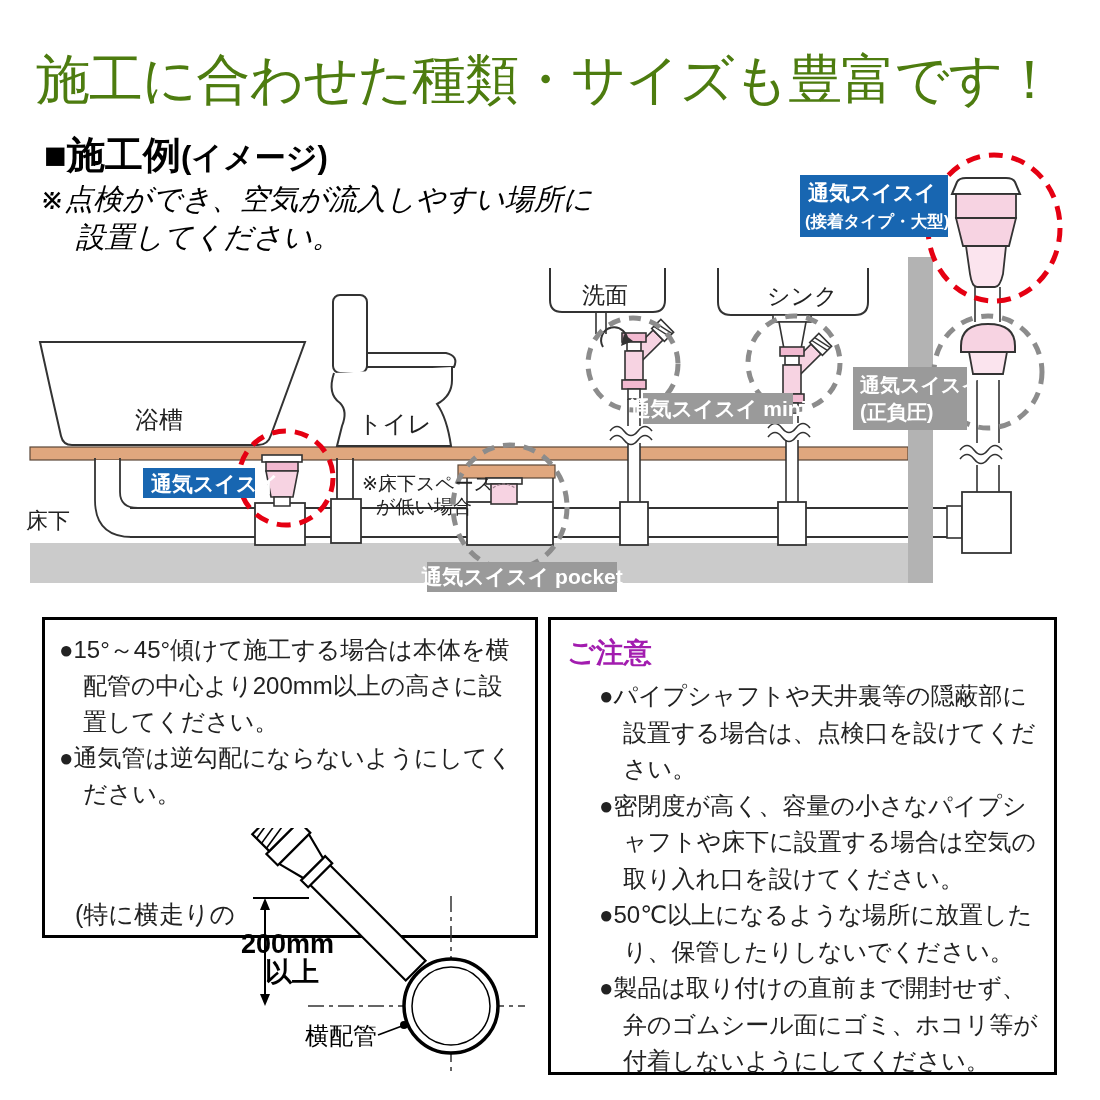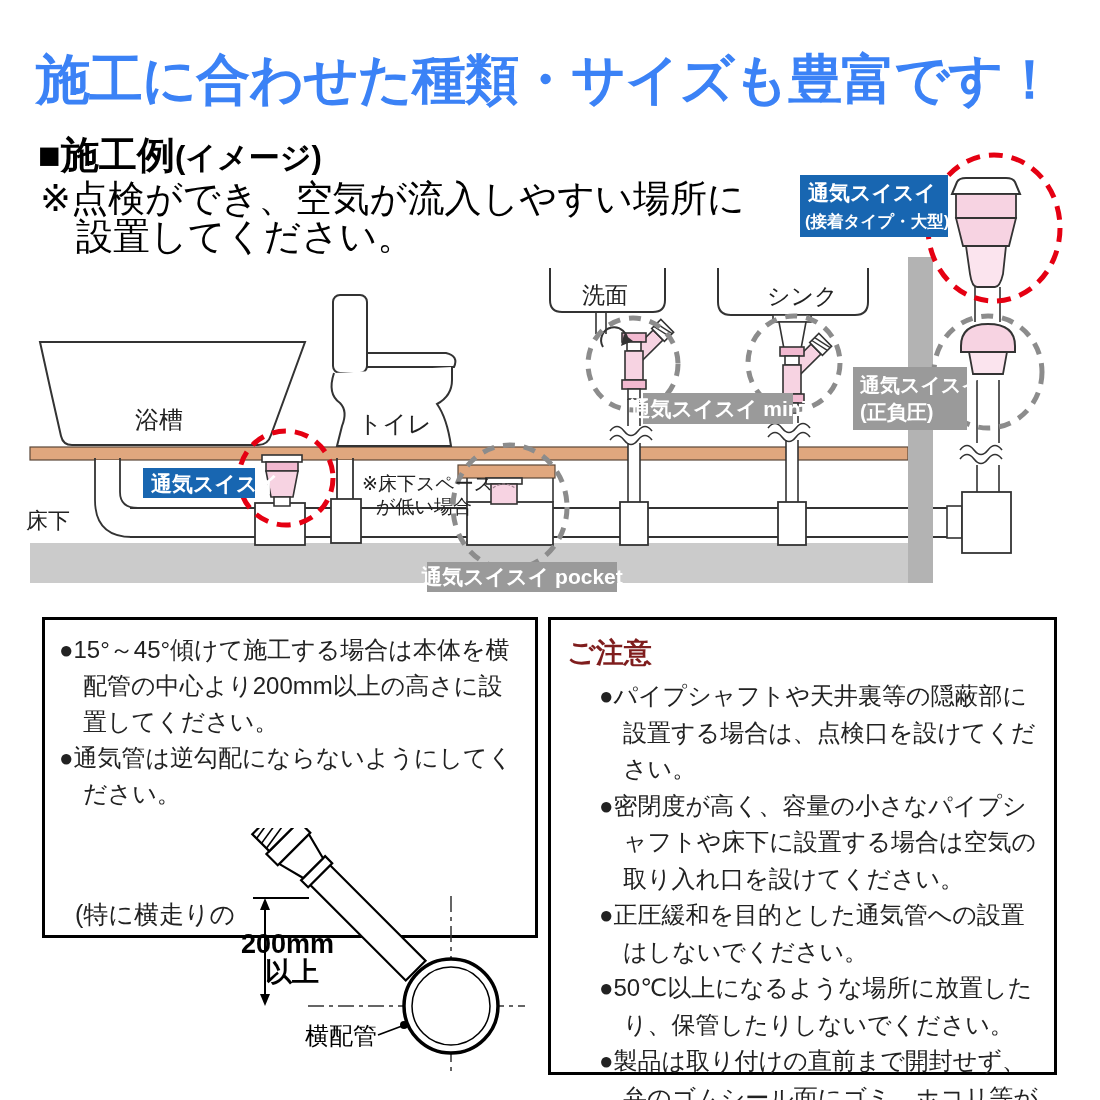--- a/index.html
+++ b/index.html
@@ -1,31 +1,31 @@
 <!DOCTYPE html>
 <html><head>
 <meta charset="utf-8">
 <style>
   html,body{margin:0;padding:0;background:#fff;}
   body{width:1100px;height:1100px;position:relative;overflow:hidden;
        font-family:"Liberation Sans","DejaVu Sans",sans-serif;color:#111;}
   .abs{position:absolute;}
-  .title{left:36px;top:44px;font-size:54px;font-weight:700;color:#3b82f6;
+  .title{left:36px;top:44px;font-size:54px;font-weight:400;color:#4d7c0f;
          letter-spacing:-1px;white-space:nowrap;}
-  .heading{left:38px;top:130px;font-size:38px;font-weight:900;color:#000;white-space:nowrap;}
+  .heading{left:44px;top:130px;font-size:38px;font-weight:900;color:#000;white-space:nowrap;}
   .heading .sub{font-size:31px;}
-  .note{left:40px;top:180px;font-size:37px;line-height:38px;color:#000;}
+  .note{left:40px;top:180px;font-size:29px;line-height:38px;color:#000;font-style:italic;}
   .note .l2{padding-left:36px;}
   .diagram-svg{left:0;top:150px;}
   .box{border:3px solid #000;box-sizing:border-box;background:#fff;}
   .box-left{left:42px;top:617px;width:496px;height:321px;padding:12px 14px;}
   .box-right{left:548px;top:617px;width:509px;height:458px;padding:12px 16px;}
   .bullet{font-size:24px;line-height:36px;text-indent:-24px;padding-left:24px;color:#222;}
   .box-right .bullet{font-size:24px;line-height:36.5px;margin-left:32px;}
-  .caution-head{font-size:28px;font-weight:900;color:#7f1d1d;margin:2px 0 6px 0;}
+  .caution-head{font-size:28px;font-weight:900;color:#a21caf;margin:2px 0 6px 0;}
   .kakko-note{position:absolute;left:30px;top:228px;font-size:25px;line-height:44px;color:#222;margin-top:44px;}
   .leftbox-svg{position:absolute;left:168px;top:208px;}
   svg text{font-family:"Liberation Sans","DejaVu Sans",sans-serif;}
 </style>
 </head>
 <body>
 
 <div class="abs title">施工に合わせた種類・サイズも豊富です！</div>
 <div class="abs heading">
   <span>■施工例</span><span class="sub">(イメージ)</span>
@@ -265,16 +265,15 @@
       <line x1="165" y1="207" x2="189" y2="198" stroke="#000" stroke-width="1.8"></line>
       <circle cx="191" cy="197" r="4" fill="#000"></circle>
     </g>
   </svg>
 </div>
 
 <div class="abs box box-right">
   <div class="caution-head">ご注意</div>
   <div class="bullet">●パイプシャフトや天井裏等の隠蔽部に設置する場合は、点検口を設けてください。</div>
   <div class="bullet">●密閉度が高く、容量の小さなパイプシャフトや床下に設置する場合は空気の取り入れ口を設けてください。</div>
-  <div class="bullet">●正圧緩和を目的とした通気管への設置はしないでください。</div>
   <div class="bullet">●50℃以上になるような場所に放置したり、保管したりしないでください。</div>
   <div class="bullet">●製品は取り付けの直前まで開封せず、弁のゴムシール面にゴミ、ホコリ等が付着しないようにしてください。</div>
 </div>
 
 </body></html>

